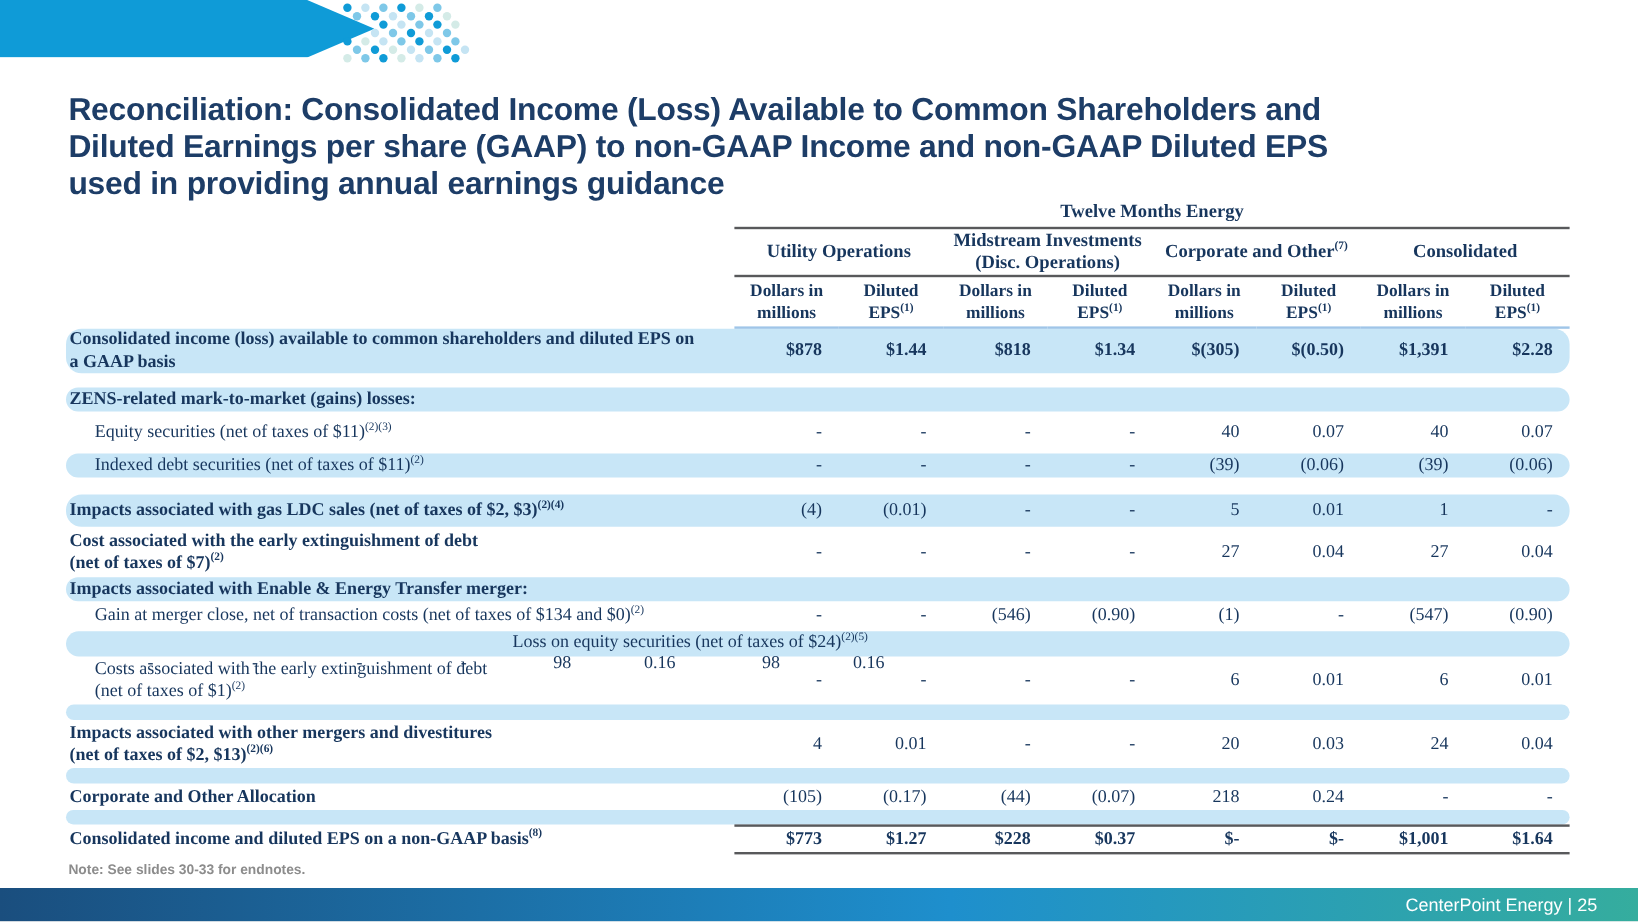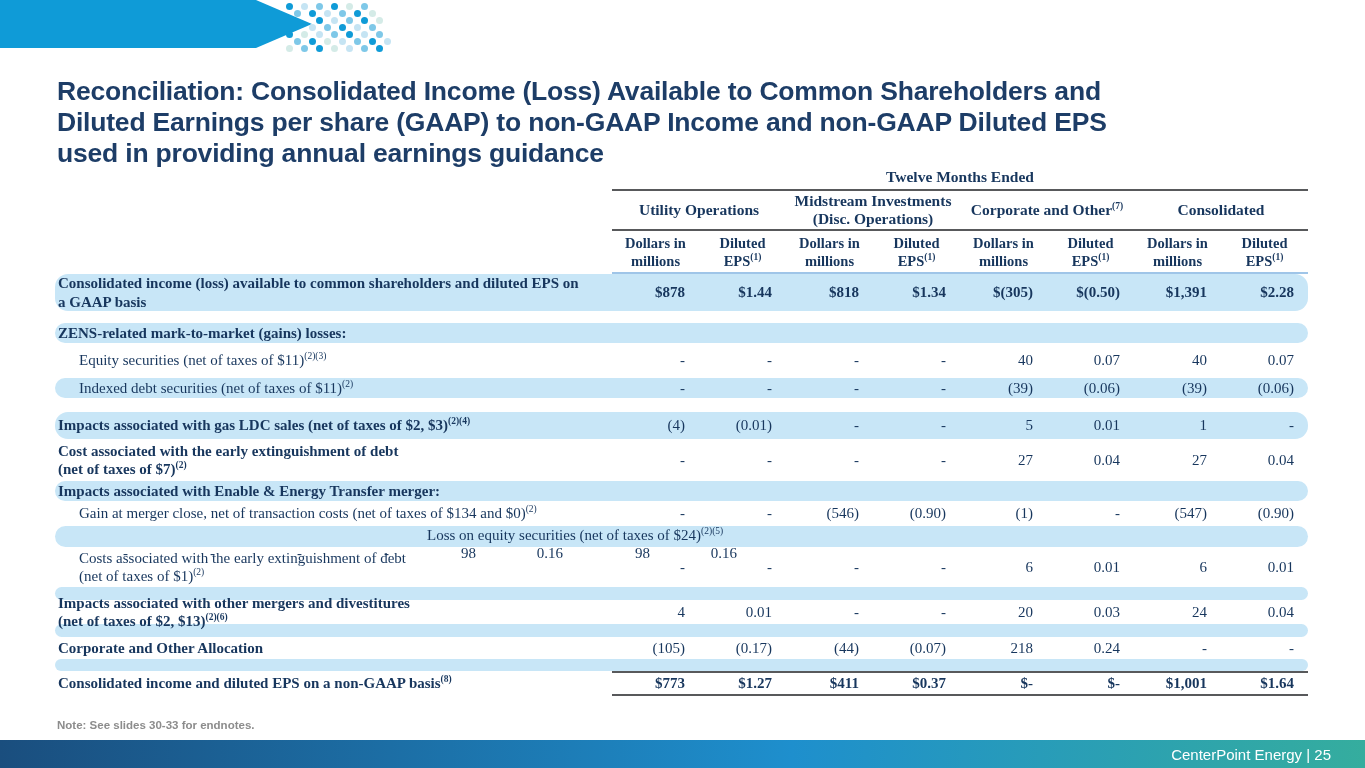--- a/index.html
+++ b/index.html
@@ -130,21 +130,21 @@
   <div class="title">
     <div>Reconciliation: Consolidated Income (Loss) Available to Common Shareholders and</div>
     <div>Diluted Earnings per share (GAAP) to non-GAAP Income and non-GAAP Diluted EPS</div>
     <div>used in providing annual earnings guidance</div>
   </div>
 
   <div class="table">
     <div class="hrow">
       <div class="hspacer"></div>
       <div class="period">
-        <div>Twelve Months Ended</div>
+        <div>Twelve Months Energy</div>
       </div>
     </div>
     <div class="hrow">
       <div class="hspacer"></div>
       <div class="groups" id="groups">
           <div class="group">
             <span>Utility Operations</span>
           </div>
           <div class="group">
             <span>Midstream Investments (Disc. Operations)</span>
@@ -297,21 +297,21 @@
             <div class="tcell">-</div>
             <div class="tcell">-</div>
             <div class="tcell">-</div>
             <div class="tcell">6</div>
             <div class="tcell">0.01</div>
             <div class="tcell">6</div>
             <div class="tcell">0.01</div>
           </div>
         </div>
         <div class="trow shaded" style="height: 13px;"></div>
-        <div class="trow" style="height: 24px;">
+        <div class="trow" style="height: 40px;">
           <div class="tlabel bold">Impacts associated with other mergers and divestitures<br>(net of taxes of $2, $13)<sup>(2)(6)</sup></div>
           <div class="vals">
             <div class="tcell">4</div>
             <div class="tcell">0.01</div>
             <div class="tcell">-</div>
             <div class="tcell">-</div>
             <div class="tcell">20</div>
             <div class="tcell">0.03</div>
             <div class="tcell">24</div>
             <div class="tcell">0.04</div>
@@ -330,21 +330,21 @@
             <div class="tcell">-</div>
             <div class="tcell">-</div>
           </div>
         </div>
         <div class="trow shaded" style="height: 12px;"></div>
         <div class="trow boldvals total" style="height: 25px;">
           <div class="tlabel bold">Consolidated income and diluted EPS on a non-GAAP basis<sup>(8)</sup></div>
           <div class="vals">
             <div class="tcell">$773</div>
             <div class="tcell">$1.27</div>
-            <div class="tcell">$411</div>
+            <div class="tcell">$228</div>
             <div class="tcell">$0.37</div>
             <div class="tcell">$-</div>
             <div class="tcell">$-</div>
             <div class="tcell">$1,001</div>
             <div class="tcell">$1.64</div>
           </div>
         </div>
       </div>
   </div>
 

